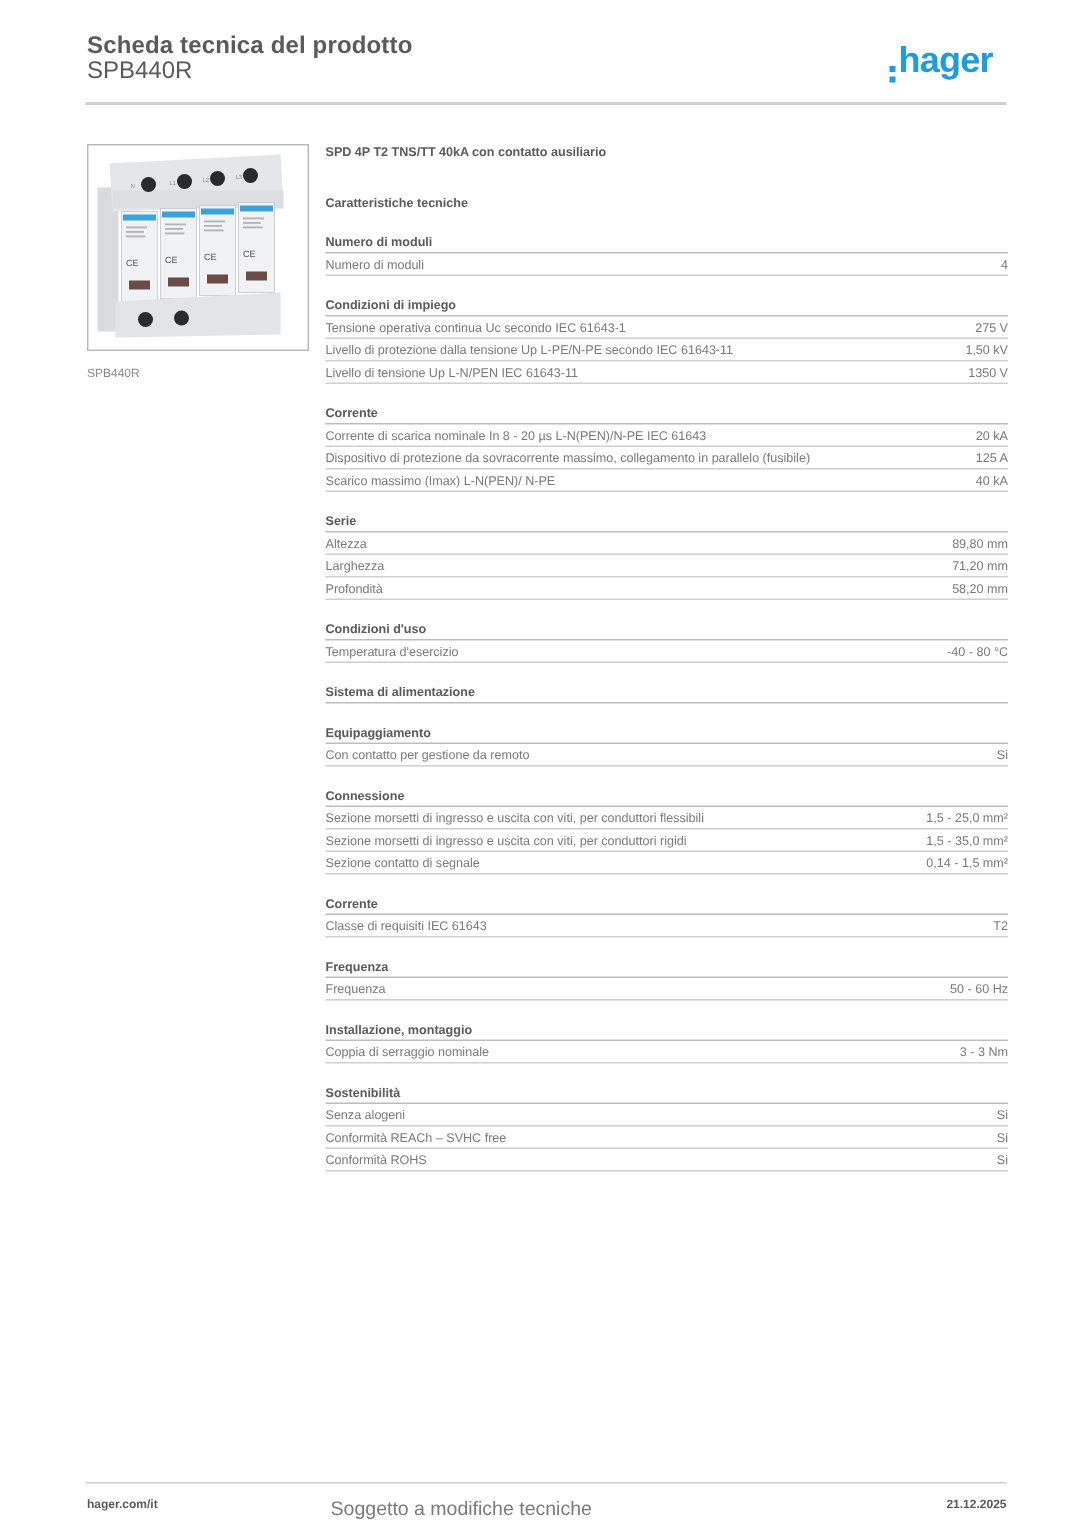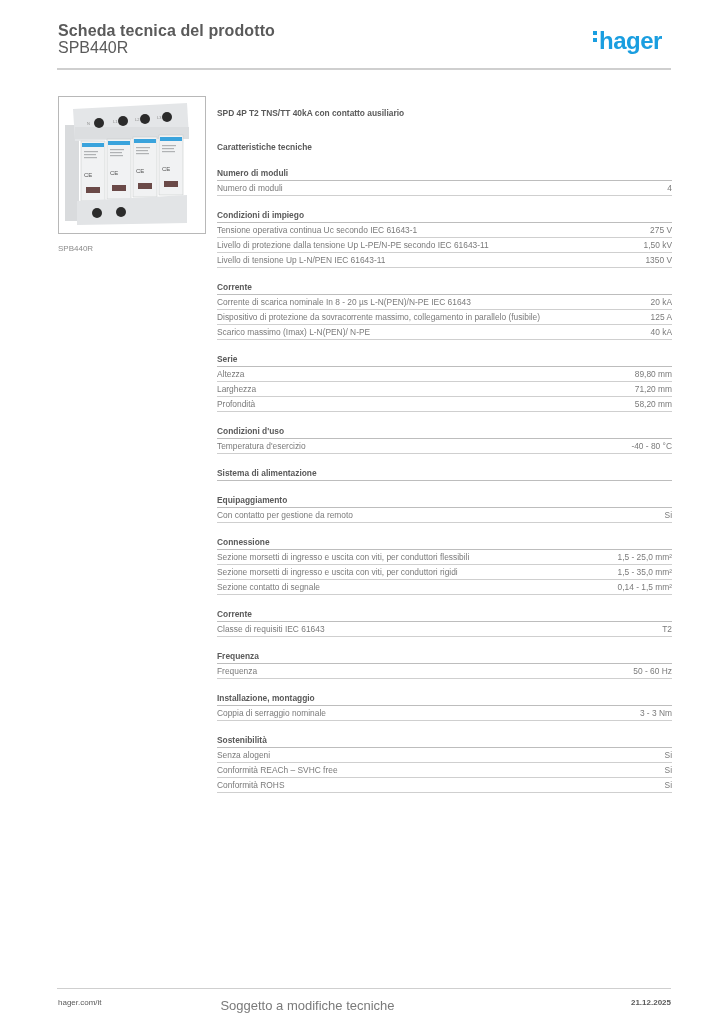--- a/index.html
+++ b/index.html
@@ -11,60 +11,60 @@
     position: absolute; left: 58px; top: 22px;
     font-size: 16px; font-weight: bold; color: #5a5a5a; letter-spacing: 0.1px;
   }
   .hdr-sub {
     position: absolute; left: 58px; top: 39px;
     font-size: 16px; color: #5a5a5a;
   }
   .logo {
     position: absolute; left: 593px; top: 27px;
     font-size: 24px; font-weight: bold; color: #1a9ee0; letter-spacing: -0.5px;
-    display: flex; align-items: flex-start;
+    display: flex; align-items: flex-end;
   }
   .logo .colon {
     display: inline-flex; flex-direction: column; justify-content: space-between;
     height: 11px; margin-right: 2px; margin-top: 4px;
   }
   .logo .colon i { display: block; width: 4px; height: 4px; background: #1a9ee0; }
   .top-rule {
     position: absolute; left: 57px; top: 68px; width: 614px; height: 2px; background: #cfcfcf;
   }
 
   .product-frame {
     position: absolute; left: 58px; top: 96px; width: 146px; height: 136px;
     border: 1px solid #b8b8b8; background: #fff; overflow: hidden;
   }
   .product-caption {
     position: absolute; left: 58px; top: 244px; font-size: 8px; color: #8a8a8a;
   }
 
-  .content { position: absolute; left: 217px; top: 96px; width: 455px; margin-top: 12px; }
+  .content { position: absolute; left: 217px; top: 96px; width: 455px; }
   .prod-desc { font-size: 8.4px; font-weight: bold; color: #5a5a5a; height: 12px; }
   .section-title-main { margin-top: 22px; font-size: 8.4px; font-weight: bold; color: #5a5a5a; height: 12px; }
   .group { margin-top: 14px; }
   .group-title {
     font-size: 8.4px; font-weight: bold; color: #5a5a5a;
     height: 10px; line-height: 10px; padding-bottom: 2px;
     border-bottom: 1px solid #bdbdbd;
   }
   .row {
     display: flex; justify-content: space-between; align-items: flex-start;
     font-size: 8.4px; color: #7a7a7a; line-height: 13px;
     border-bottom: 1px solid #cfcfcf; padding: 1px 0 0 0;
   }
   .row .val { text-align: right; white-space: pre-line; }
 
   .foot-rule {
     position: absolute; left: 57px; top: 988px; width: 614px; height: 1px; background: #cfcfcf;
   }
   .foot-left {
-    position: absolute; left: 58px; top: 998px; font-size: 8px; font-weight: normal; color: #5a5a5a;
+    position: absolute; left: 58px; top: 998px; font-size: 8px; font-weight: bold; color: #5a5a5a;
   }
   .foot-center {
     position: absolute; left: 0; width: 615px; top: 998px; text-align: center; font-size: 13px; color: #7a7a7a;
   }
   .foot-right {
     position: absolute; right: 53px; top: 998px; font-size: 8px; font-weight: bold; color: #5a5a5a;
   }
 </style>
 </head>
 <body>

